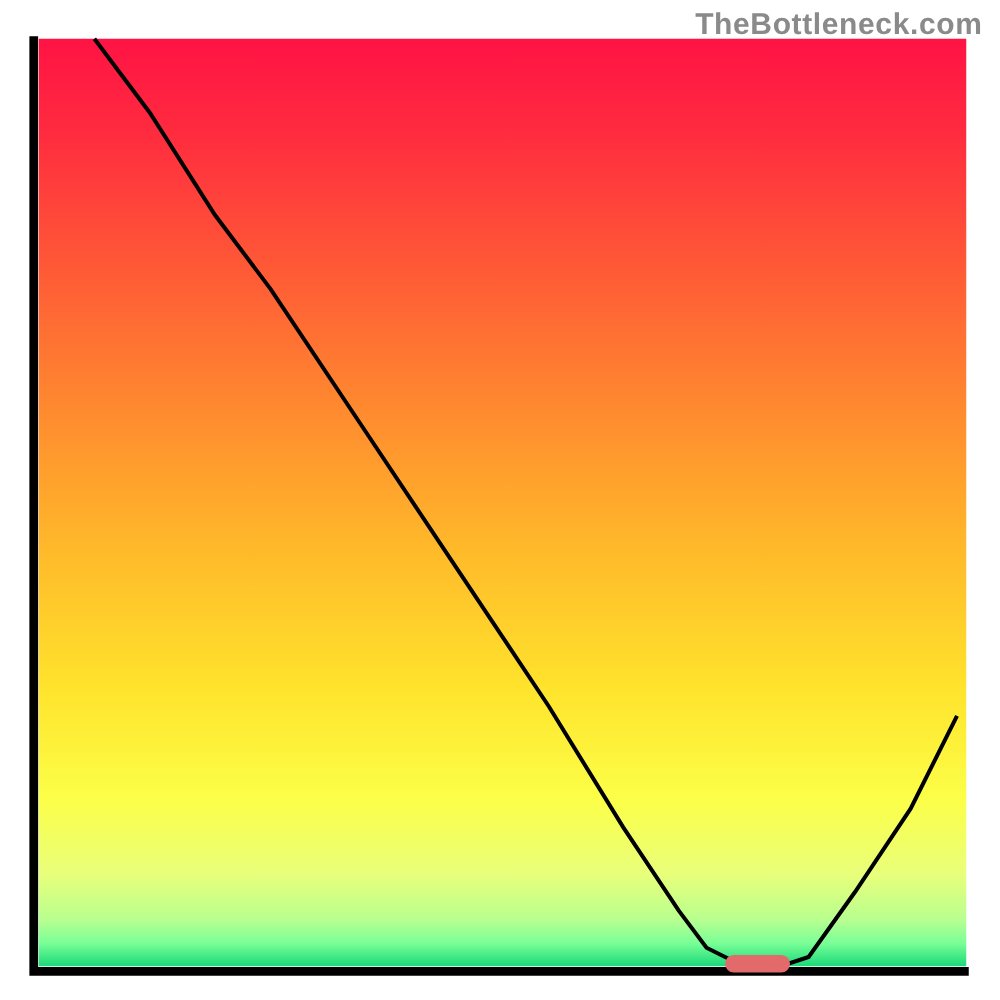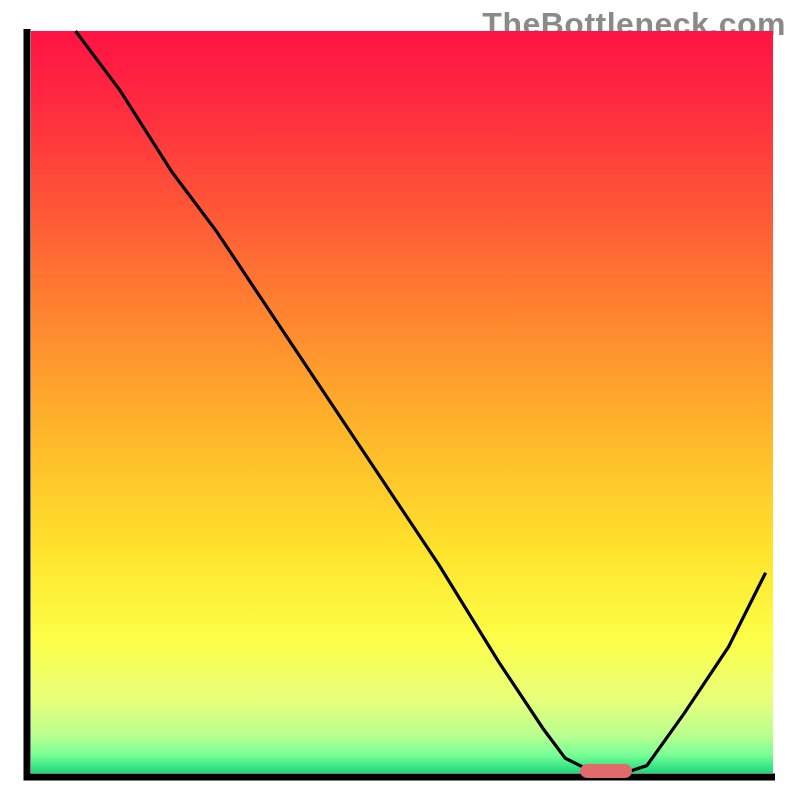--- a/index.html
+++ b/index.html
@@ -12,21 +12,21 @@
   }
   .container {
     position: relative;
     width: 800px;
     height: 800px;
   }
   .watermark {
     position: absolute;
     top: 6px;
     right: 14px;
-    font-size: 32px;
+    font-size: 24px;
     font-weight: bold;
     color: #8a8a8a;
     letter-spacing: 0.5px;
   }
   svg.chart {
     position: absolute;
     top: 0;
     left: 0;
   }
 </style>

